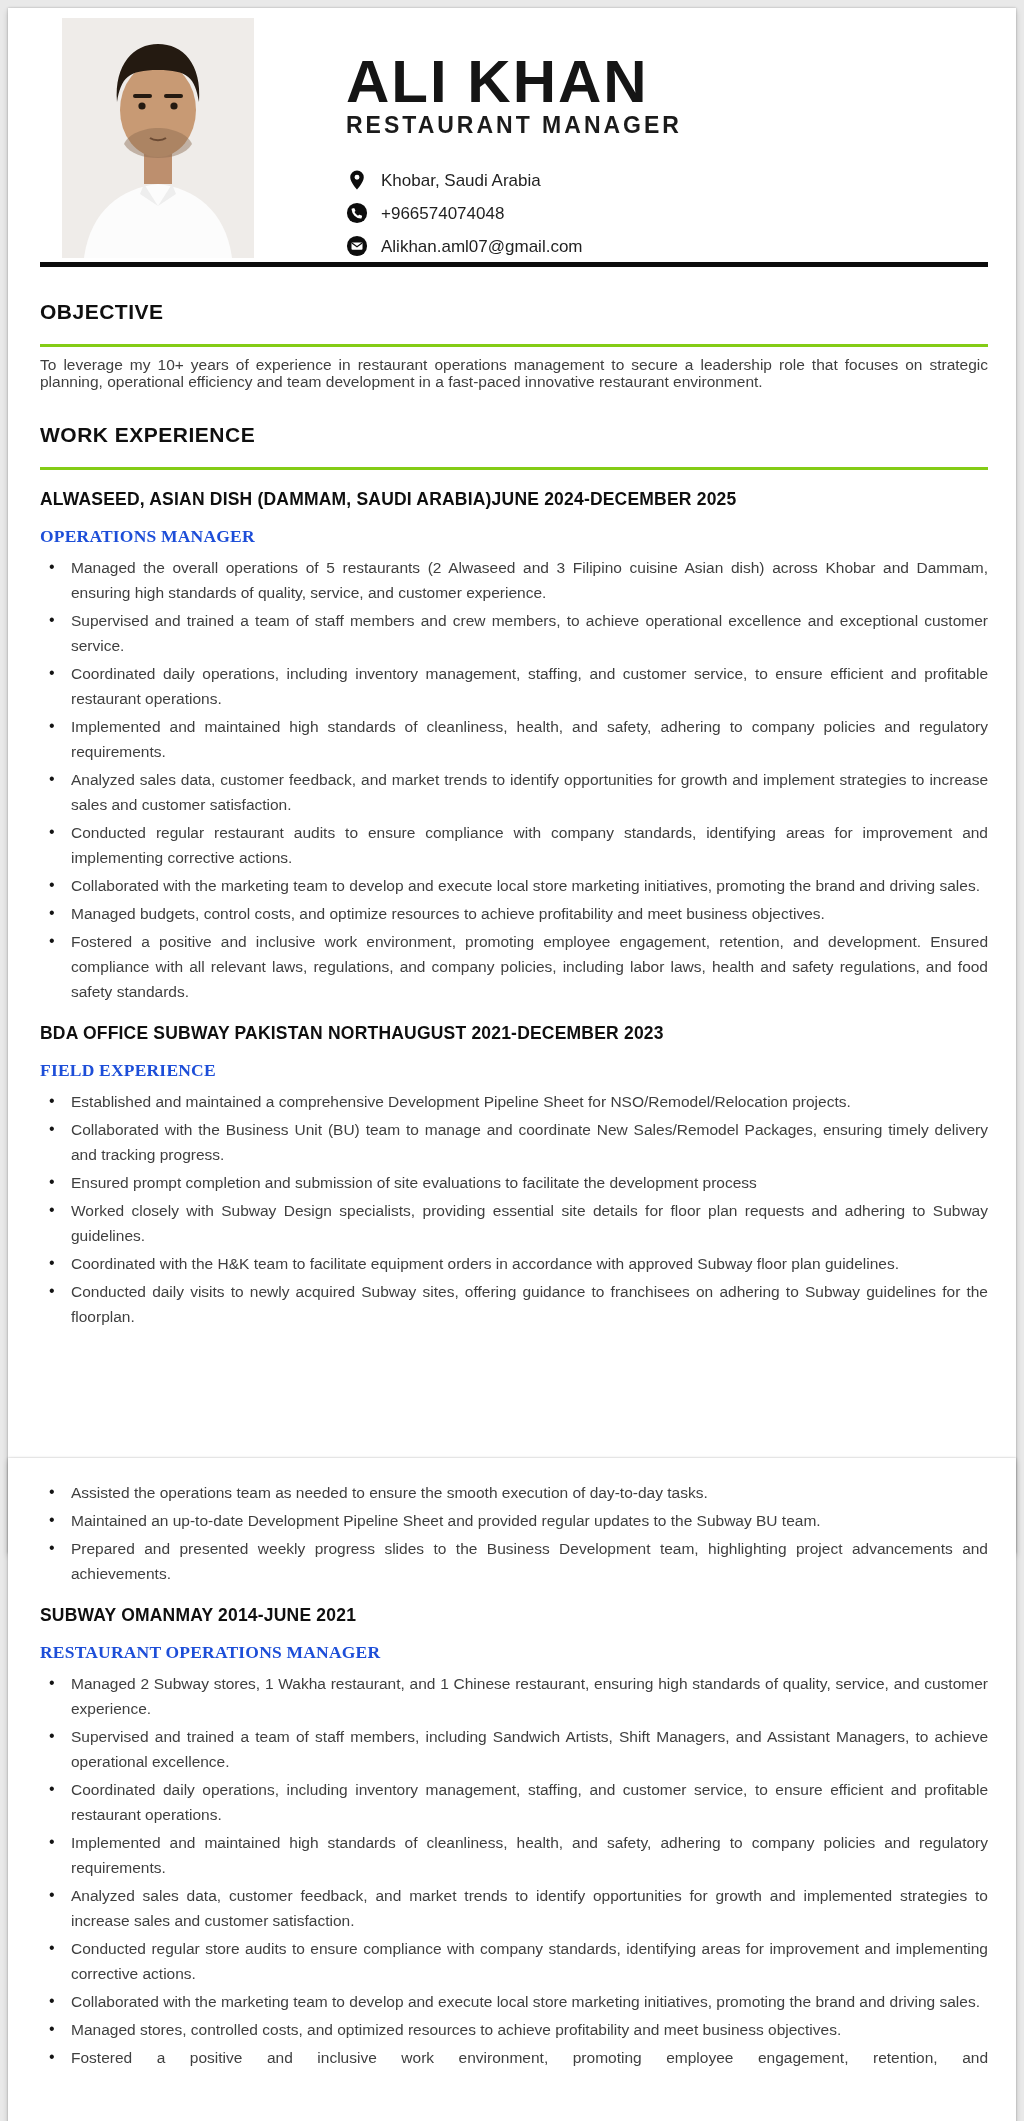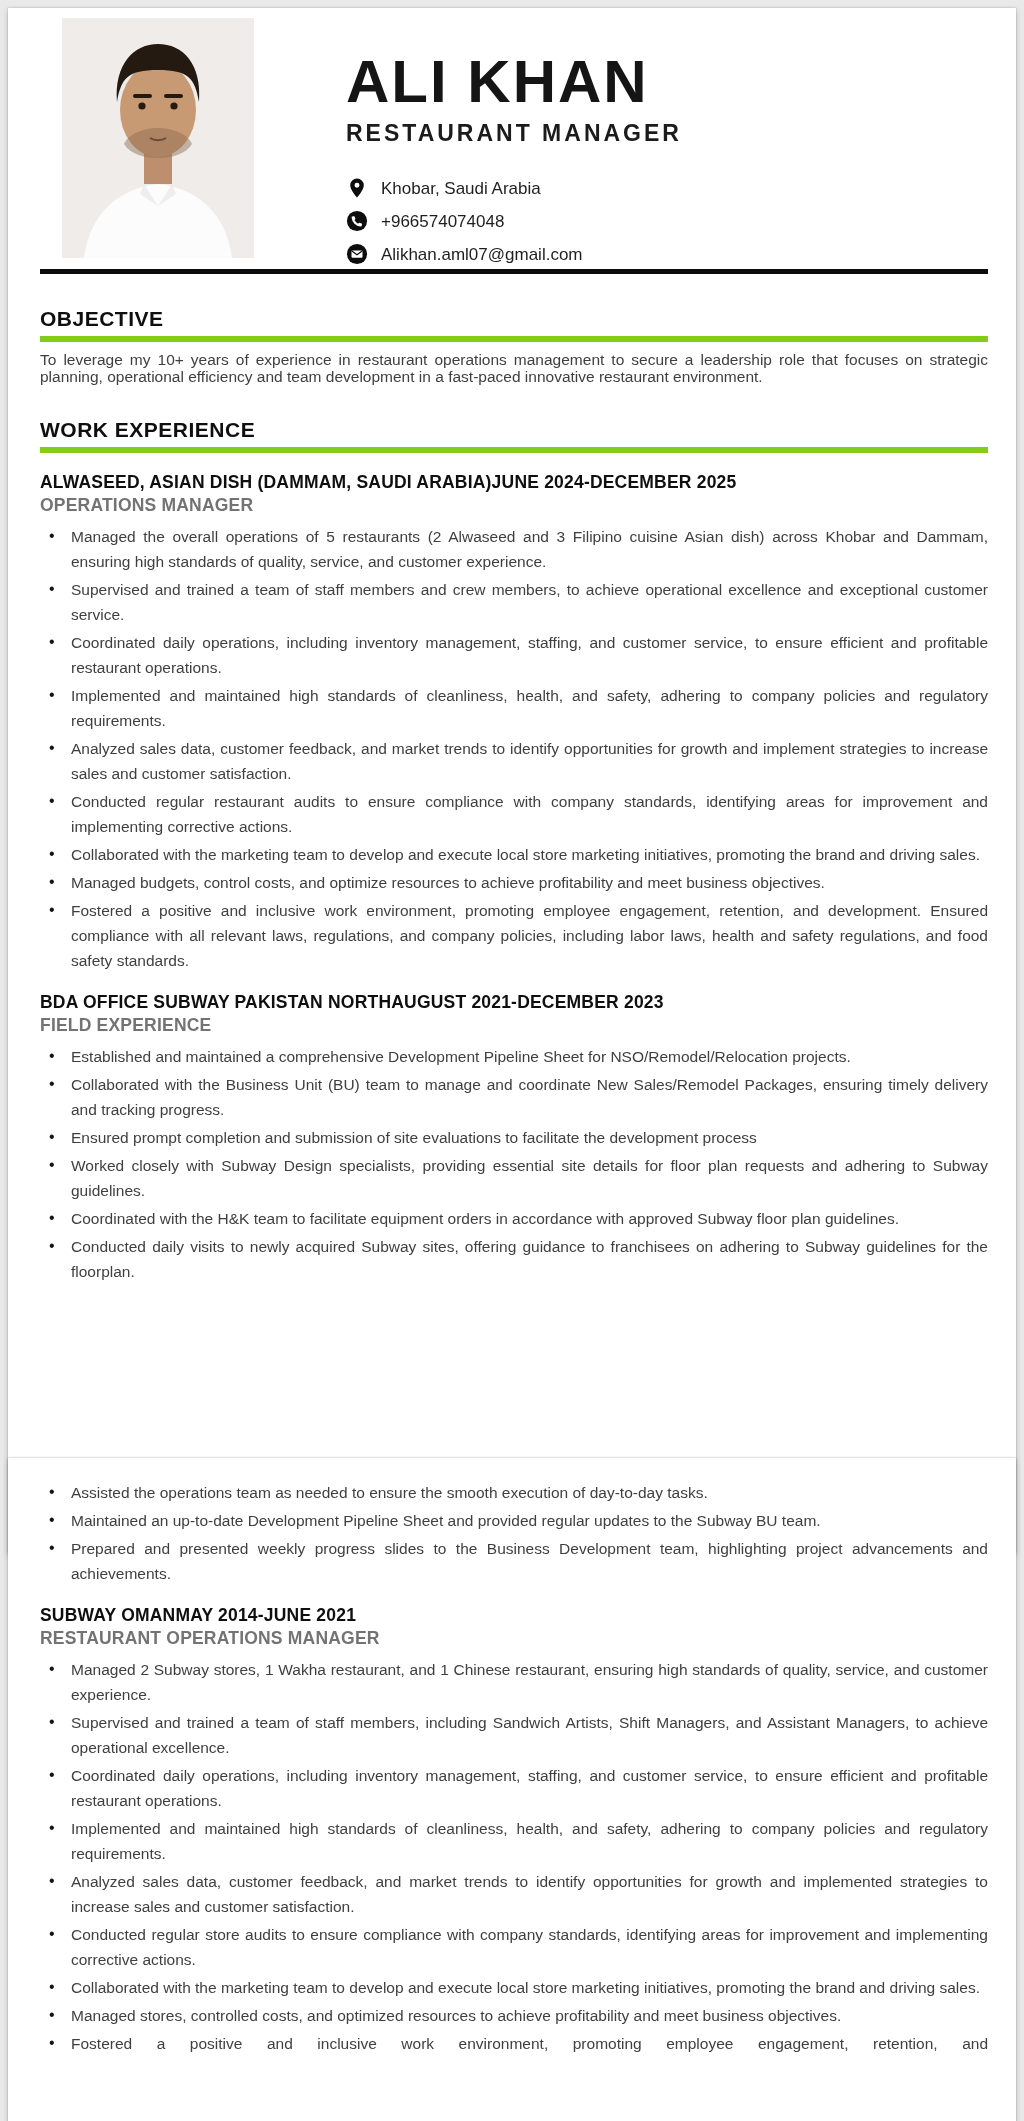--- a/index.html
+++ b/index.html
@@ -15,43 +15,43 @@
   }
   .page1 {top:8px; height:1545px;}
   .page2 {top:1458px; height:700px;}
 
   
   .header {display:flex; padding:10px 28px 0 54px;}
   .photo {width:192px; height:240px; flex:none; background:#efece9;}
   .photo svg {display:block;}
   .header-text {margin-left:92px; padding-top:34px;}
   .name {margin:0; font-size:60px; font-weight:800; letter-spacing:2px; color:#151515; line-height:1;}
-  .job-title {margin-top:8px; font-size:23px; font-weight:700; letter-spacing:3px; color:#1b1b1b;}
+  .job-title {margin-top:0; font-size:23px; font-weight:700; letter-spacing:3px; color:#1b1b1b;}
   .contact {margin-top:30px; display:flex; flex-direction:column; gap:11px;}
   .contact-row {display:flex; align-items:flex-end; gap:13px; font-size:17px; color:#1f1f1f;}
   .cicon {width:22px; height:22px; flex:none;}
   .header-rule {height:5px; background:#0c0c0c; margin:4px 28px 0 32px;}
 
   
   .page-inner {padding:0 28px 0 32px;}
   .section-heading {
     margin-top:33px; font-size:21px; font-weight:800; letter-spacing:.5px;
-    color:#0f0f0f; padding-bottom:5px; border-bottom:6px solid #84cc16;
+    color:#0f0f0f; padding-bottom:20px; border-bottom:3px solid #84cc16;
   }
   .para {
     margin-top:9px; font-size:15.5px; line-height:17px; color:#3f3f3f;
     text-align:justify;
   }
 
   
   .job {margin-top:19px;}
   .job-head {display:flex; justify-content:flex-start; align-items:flex-start;}
   .company {font-size:17.5px; font-weight:800; color:#0f0f0f; line-height:1.15; letter-spacing:.2px;}
   .dates {font-size:17.5px; font-weight:800; color:#0f0f0f; white-space:nowrap; letter-spacing:.2px;}
-  .role {font-size:17.5px; font-weight:800; color:#737373; line-height:1.15; margin-top:2px; letter-spacing:.2px;}
+  .role {font-size:17.5px; font-weight:800; color:#1d4ed8; line-height:1.15; margin-top:16px; letter-spacing:.2px;font-family:Liberation Serif, serif;}
 
   .bullets {list-style:none; margin:9px 0 0 0; padding:0;}
   .bullets li {
     position:relative; padding-left:31px; font-size:15.5px; line-height:25px;
     color:#3f3f3f; text-align:justify; margin-bottom:3px;
   }
   .bullets li::before {content:"\2022"; position:absolute; left:9px; top:-1px; color:#141414; font-size:16px;}
   .bullets.cut-last li:last-child {text-align-last:justify;}
 
   .page2 .page-inner {padding-top:22px;}

